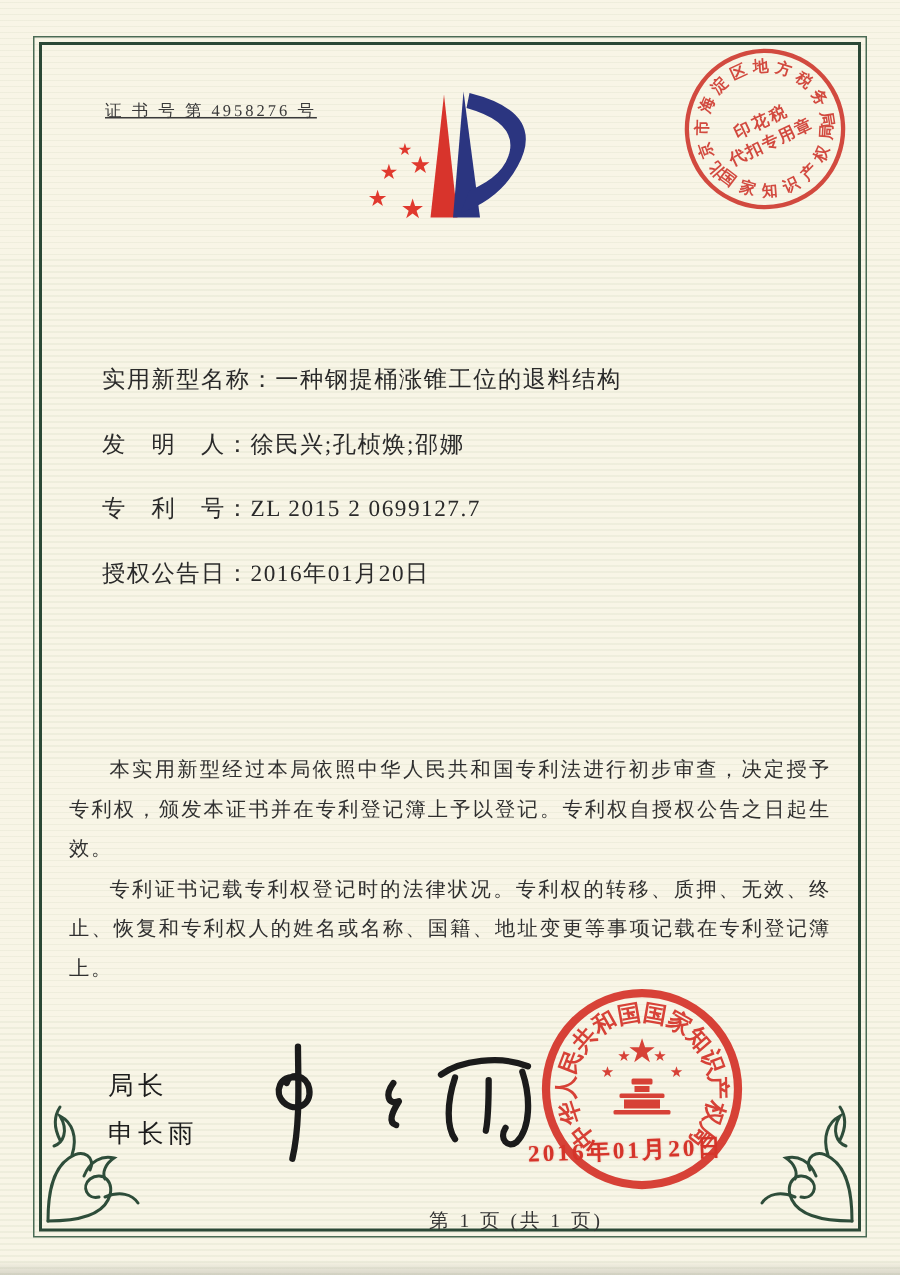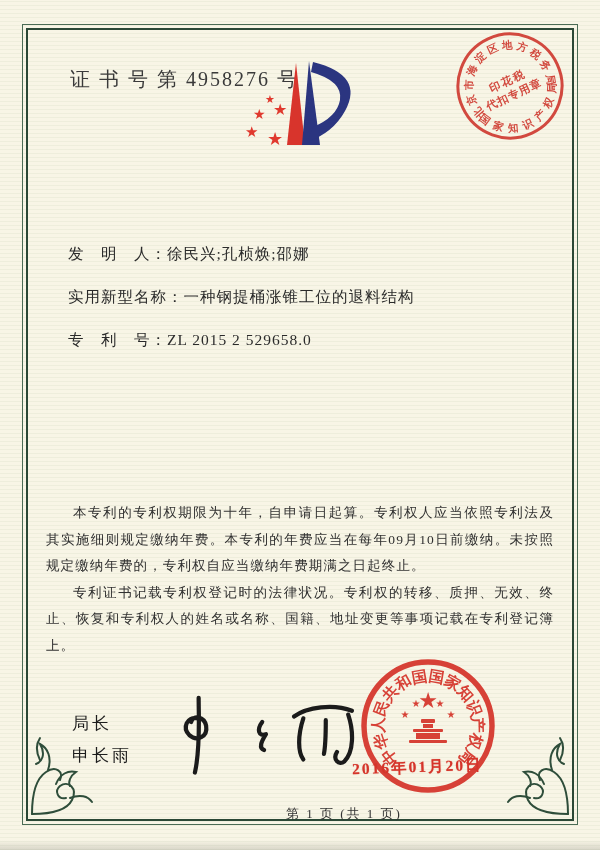--- a/index.html
+++ b/index.html
@@ -8,21 +8,21 @@
     background:#f8f5e6;
     background-image:repeating-linear-gradient(0deg, rgba(110,140,90,0.07) 0px, rgba(110,140,90,0.07) 1px, transparent 1px, transparent 4px);
     font-family:"Liberation Serif","DejaVu Serif",serif;
     color:#222;
   }
   .page::after{content:"";position:absolute;left:0;right:0;bottom:0;height:10px;
     background:linear-gradient(180deg,transparent,rgba(120,120,110,0.25));}
   .frame{position:absolute; left:22px; top:24px; right:22px; bottom:25px;
     border:1px solid #4a6b54; padding:3px;}
   .frame-inner{width:100%;height:100%;border:2px solid #2b4836;box-sizing:border-box;}
-  .cert-no{position:absolute; left:70px; top:66px; font-size:20px; letter-spacing:2px; color:#3a3a3a;}
+  .cert-no{position:absolute; left:70px; top:66px; font-size:11px; letter-spacing:2px; color:#3a3a3a;text-decoration:underline;}
   .title{position:absolute; left:0; top:156px; width:100%; text-align:center;
     font-size:34px; font-weight:bold; letter-spacing:14px; color:#141414; text-indent:14px;}
   .fields{position:absolute; left:68px; top:240px; width:470px;}
   .field-row{margin-bottom:16px; line-height:27px; font-size:15.5px; letter-spacing:1px; white-space:nowrap;}
   .field-label{color:#2a2a2a;}
   .field-value{color:#2a2a2a;}
   .paragraphs{position:absolute; left:46px; top:500px; width:508px;}
   .paragraphs p{margin:0; text-indent:2em; font-size:13.5px; line-height:26.5px;
     letter-spacing:1.1px; text-align:justify; color:#303030;}
   .sign-block{position:absolute; left:72px; top:708px; font-size:17px; font-weight:normal;
@@ -87,32 +87,35 @@
           <text text-anchor="middle" dominant-baseline="central" fill="#cf3b31" font-size="10.5" font-weight="bold" transform="rotate(-62) translate(0 42)">局</text>
         </g>
       <text x="0" y="-2" text-anchor="middle" font-size="11" font-weight="bold" fill="#cf3b31" letter-spacing="2">印花税</text>
       <text x="0" y="13" text-anchor="middle" font-size="11" font-weight="bold" fill="#cf3b31" letter-spacing="1">代扣专用章</text>
     </g>
   </svg>
 
 
   <div class="fields">
     <div class="field-row">
+      <span class="field-label">实用新型名称：</span><span class="field-value">一种钢提桶涨锥工位的退料结构</span>
+    </div>
+    <div class="field-row">
       <span class="field-label">发　明　人：</span><span class="field-value">徐民兴;孔桢焕;邵娜</span>
     </div>
     <div class="field-row">
-      <span class="field-label">实用新型名称：</span><span class="field-value">一种钢提桶涨锥工位的退料结构</span>
+      <span class="field-label">专　利　号：</span><span class="field-value">ZL 2015 2 0699127.7</span>
     </div>
     <div class="field-row">
-      <span class="field-label">专　利　号：</span><span class="field-value">ZL 2015 2 529658.0</span>
+      <span class="field-label">授权公告日：</span><span class="field-value">2016年01月20日</span>
     </div>
   </div>
 
   <div class="paragraphs">
-    <p>本专利的专利权期限为十年，自申请日起算。专利权人应当依照专利法及其实施细则规定缴纳年费。本专利的年费应当在每年09月10日前缴纳。未按照规定缴纳年费的，专利权自应当缴纳年费期满之日起终止。</p>
+    <p>本实用新型经过本局依照中华人民共和国专利法进行初步审查，决定授予专利权，颁发本证书并在专利登记簿上予以登记。专利权自授权公告之日起生效。</p>
     <p>专利证书记载专利权登记时的法律状况。专利权的转移、质押、无效、终止、恢复和专利权人的姓名或名称、国籍、地址变更等事项记载在专利登记簿上。</p>
   </div>
 
   <div class="sign-block">
     <div>局长</div>
     <div>申长雨</div>
   </div>
 
   <svg class="autograph" width="215" height="94" viewBox="0 0 230 100">
     <g fill="none" stroke="#1b1b1b" stroke-width="4.5" stroke-linecap="round" stroke-linejoin="round">

